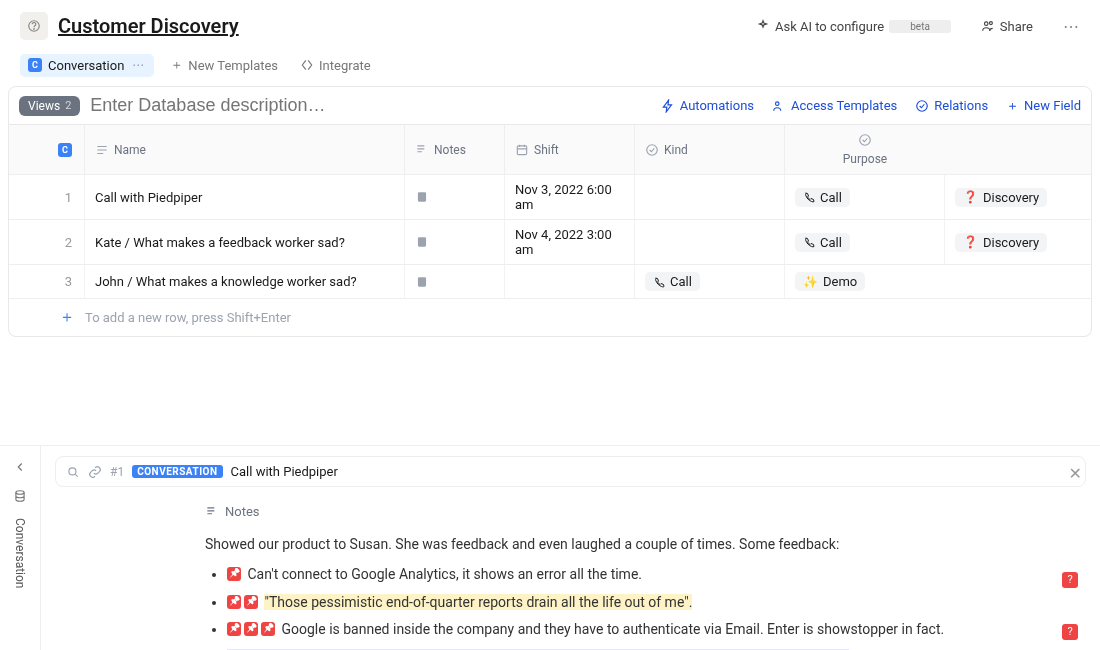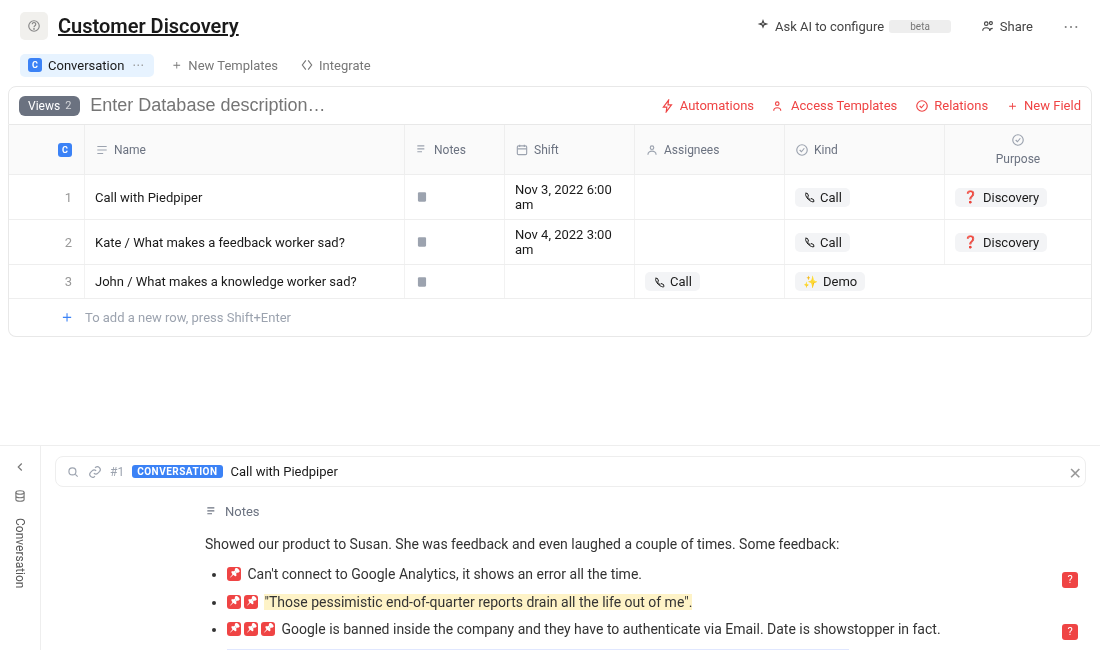--- a/index.html
+++ b/index.html
@@ -19,21 +19,21 @@
   .tab-active { background: #e7f3ff; border-radius: 5px; padding: 4px 8px; display: inline-flex; align-items: center; gap: 6px; font-size: 13px; color: #1a1a1a; }
   .tab-icon { width: 14px; height: 14px; background: #3b82f6; color: #fff; border-radius: 3px; font-size: 9px; font-weight: 700; display: flex; align-items: center; justify-content: center; }
   .tab-dots { color: #999; font-size: 12px; padding: 0 2px; }
   .tab-btn { display: inline-flex; align-items: center; gap: 5px; color: #777; font-size: 13px; cursor: pointer; padding: 4px 6px; }
   
   
   .toolbar { border: 1px solid #e8e8e8; border-radius: 8px 8px 0 0; margin: 0 8px; display: flex; align-items: center; padding: 8px 10px; gap: 10px; }
   .views-chip { background: #6b7280; color: #fff; border-radius: 6px; padding: 3px 9px; font-size: 12px; display: inline-flex; align-items: center; gap: 5px; }
   .views-count { opacity: .7; font-size: 11px; }
   .desc-input { border: none; outline: none; font-size: 18px; color: #9ca3af; flex: 1; background: transparent; }
-  .tool-links { display: flex; align-items: center; gap: 18px; color: #ef4444; font-size: 13px; }
+  .tool-links { display: flex; align-items: center; gap: 18px; color: #1d4ed8; font-size: 13px; }
   .tool-link { display: inline-flex; align-items: center; gap: 5px; cursor: pointer; }
   
   
   .table { margin: 0 8px; border: 1px solid #e8e8e8; border-top: none; border-radius: 0 0 8px 8px; overflow: hidden; }
   .thead, .trow { display: grid; grid-template-columns: 76px 320px 100px 130px 150px 160px 1fr; }
   .thead { background: #fafafa; border-bottom: 1px solid #eee; }
   .th { padding: 8px 10px; font-size: 12px; color: #6b7280; display: flex; align-items: center; gap: 5px; border-right: 1px solid #eee; }
   .th:last-child { border-right: none; flex-direction: column; }
   .trow { border-bottom: 1px solid #eee; }
   .td { padding: 7px 10px; font-size: 13px; display: flex; align-items: center; gap: 6px; border-right: 1px solid #f2f2f2; min-height: 30px; }
@@ -173,27 +173,20 @@
       </div>
     <div class="th">
         <svg class="icon-sm muted" viewBox="0 0 24 24" fill="none" stroke="currentColor" stroke-width="2">
           <rect x="4" y="5" width="16" height="15" rx="2"></rect>
           <path d="M4 10h16M8 3v4M16 3v4"></path>
         </svg>
         <span>Shift</span>
       </div>
     <div class="th">
         <svg class="icon-sm muted" viewBox="0 0 24 24" fill="none" stroke="currentColor" stroke-width="2">
-          <circle cx="12" cy="8" r="3"></circle>
-          <path d="M5 20c0-4 4-6 7-6s7 2 7 6"></path>
-        </svg>
-        <span>Assignees</span>
-      </div>
-    <div class="th">
-        <svg class="icon-sm muted" viewBox="0 0 24 24" fill="none" stroke="currentColor" stroke-width="2">
           <circle cx="12" cy="12" r="9"></circle>
           <path d="M8 12l3 3 5-6"></path>
         </svg>
         <span>Kind</span>
       </div>
     <div class="th">
         <svg class="icon-sm muted" viewBox="0 0 24 24" fill="none" stroke="currentColor" stroke-width="2">
           <circle cx="12" cy="12" r="9"></circle>
           <path d="M8 12l3 3 5-6"></path>
         </svg>
@@ -297,18 +290,18 @@
       <div class="notes-head">
         <svg class="icon-sm" viewBox="0 0 24 24" fill="none" stroke="currentColor" stroke-width="2">
             <path d="M4 5h12M4 10h12M4 15h8"></path>
           </svg>
         <span>Notes</span>
       </div>
       <div>Showed our product to Susan. She was feedback and even laughed a couple of times. Some feedback:</div>
       <ul>
         <li><span class="flag"></span> <span>Can't connect to Google Analytics, it shows an error all the time.</span></li>
         <li><span class="flag"></span><span class="flag"></span> <span class="hl1">"Those pessimistic end-of-quarter reports drain all the life out of me".</span><span class="side-q" style="top:126px">?</span></li>
-        <li><span class="flag"></span><span class="flag"></span><span class="flag"></span> <span>Google is banned inside the company and they have to authenticate via Email. Date is showstopper in fact.</span></li>
+        <li><span class="flag"></span><span class="flag"></span><span class="flag"></span> <span>Google is banned inside the company and they have to authenticate via Email. Enter is showstopper in fact.</span></li>
         <li><span class="hl2">She thinks that it is really cool to correct anger emails and was very enthusiastic about using it asap.</span><span class="side-q" style="top:178px">?</span></li>
       </ul>
     </div>
   </div>
 </div>
 
 </body></html>

